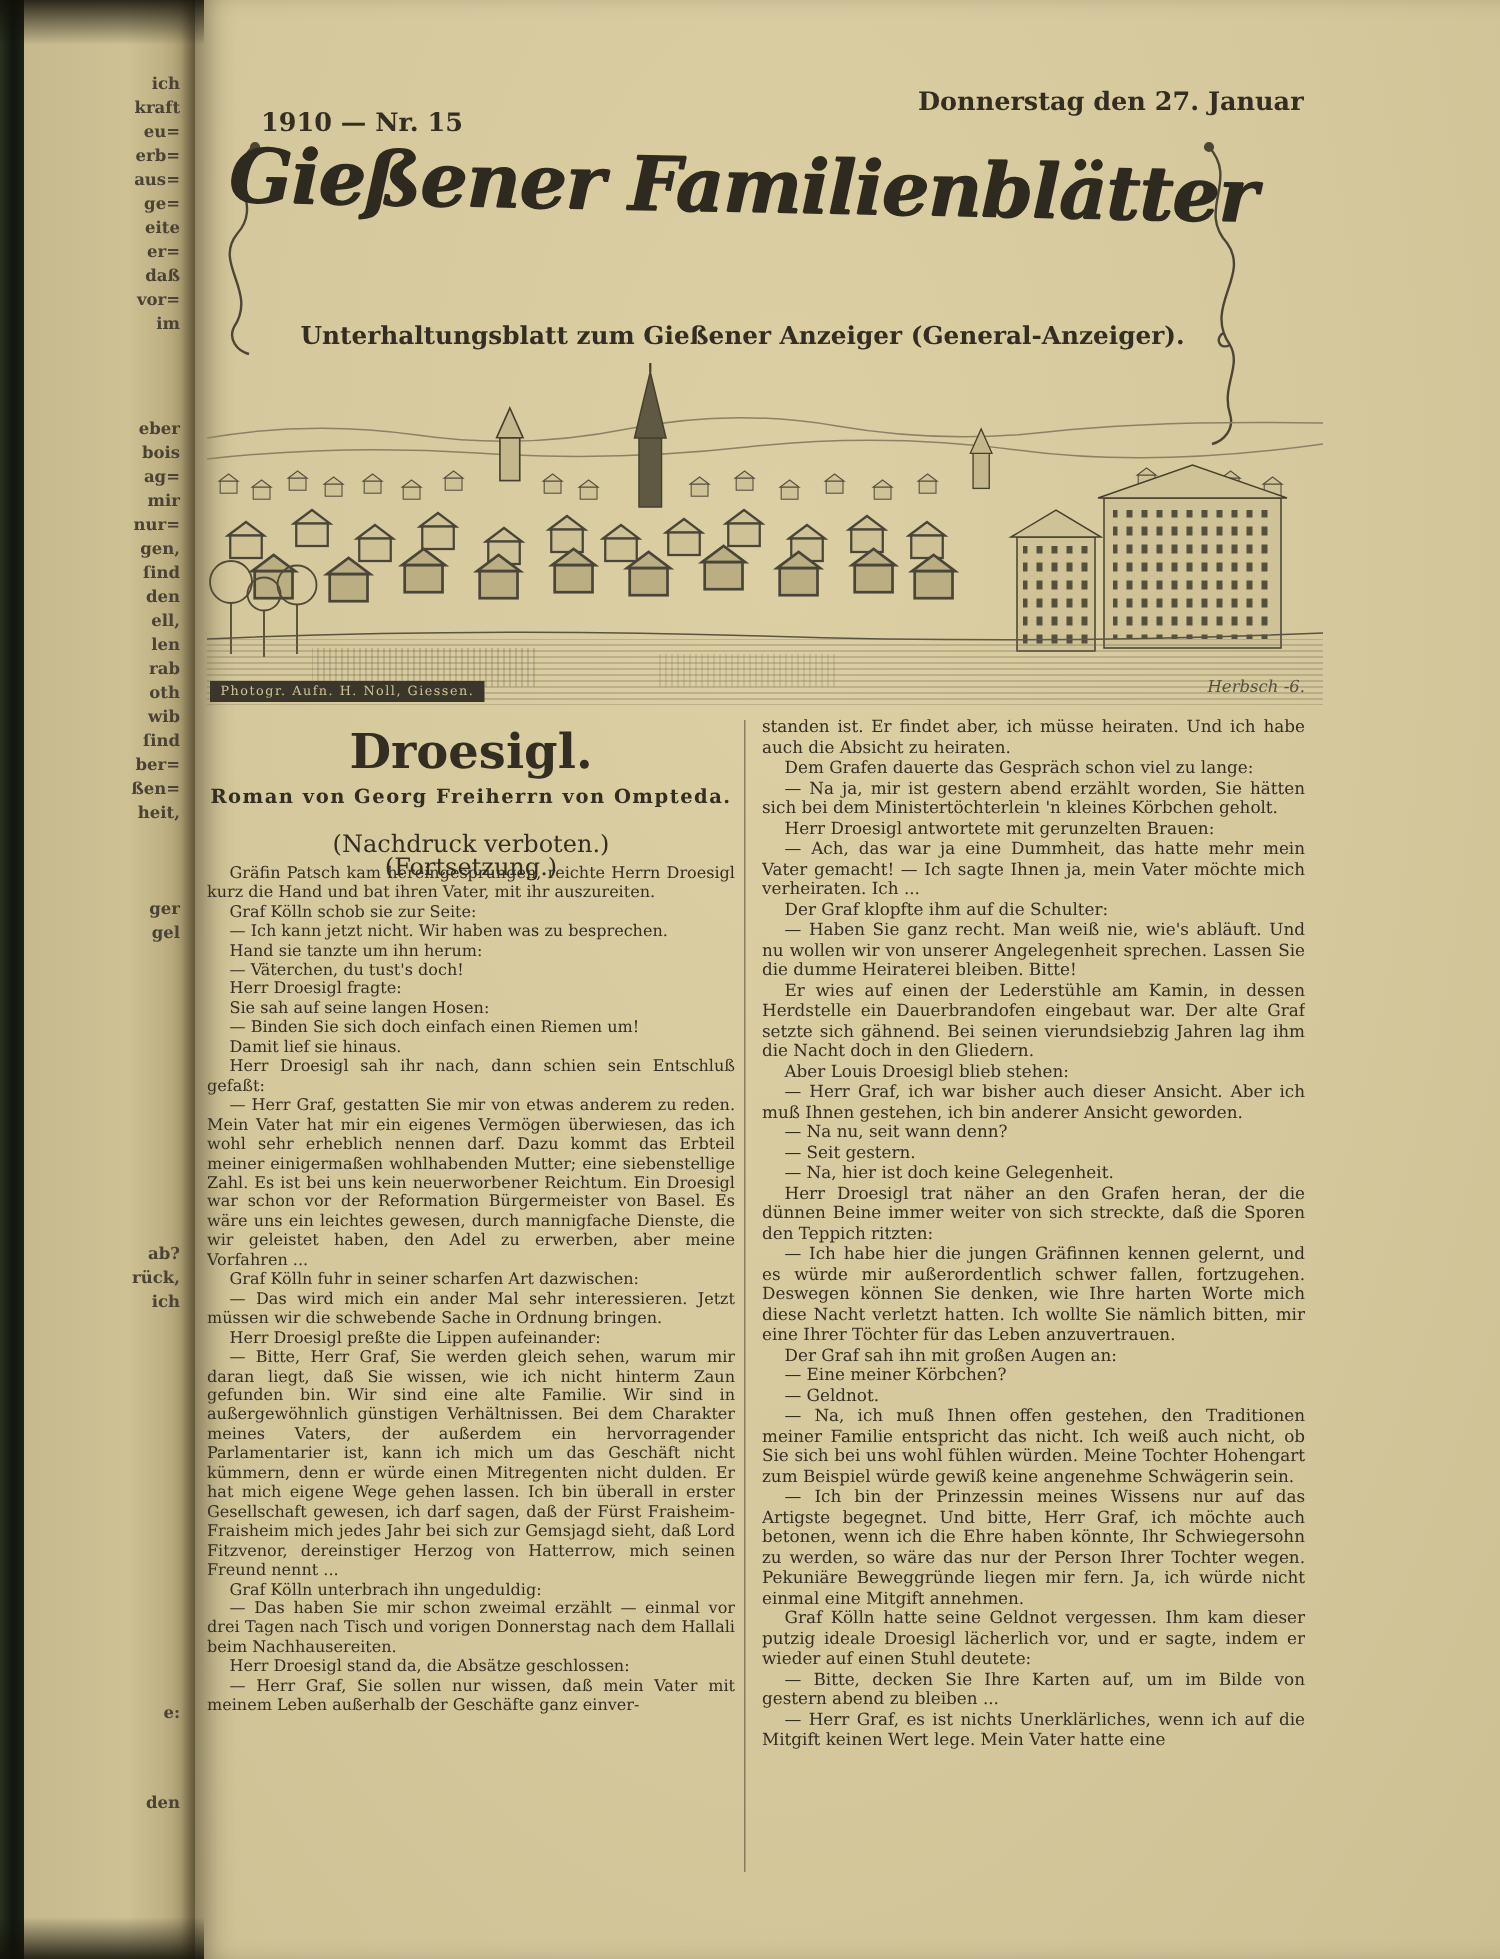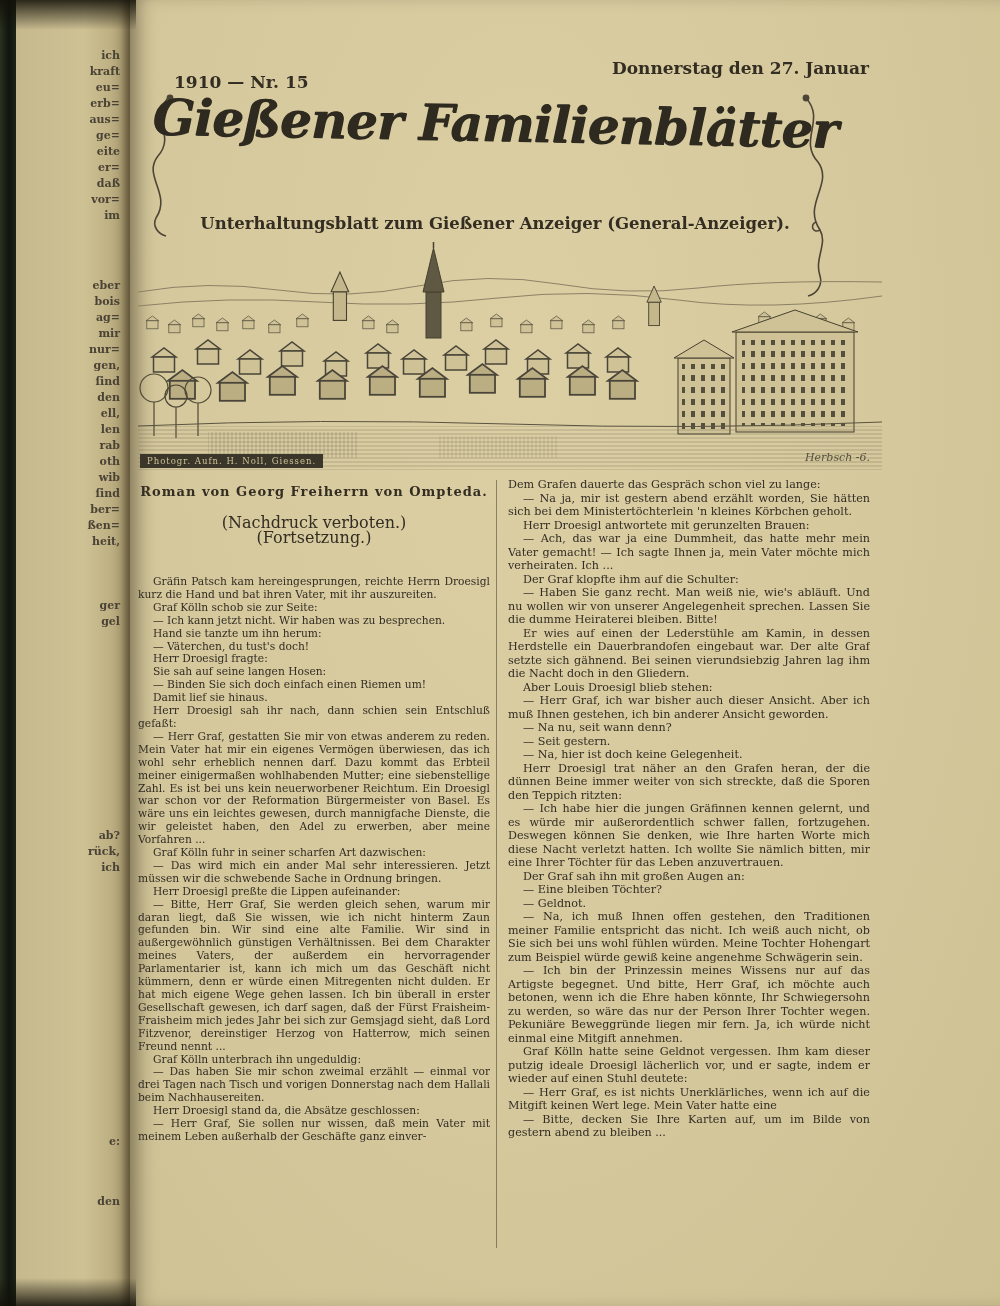--- a/index.html
+++ b/index.html
@@ -237,20 +237,21 @@
         <rect x="70" y="192" width="150" height="26" fill="url(#vv)" opacity="0.5"></rect>
         <rect x="300" y="196" width="120" height="22" fill="url(#vv)" opacity="0.35"></rect>
       </svg>
       <div class="eng-caption">Photogr. Aufn. H. Noll, Giessen.</div>
       <div class="eng-sign">Herbsch -6.</div>
     </div>
 
     <div class="col-divider"></div>
 
     <div class="article-head">
+      <div class="a-title">Droesigl.</div>
       <div class="a-byline">Roman von Georg Freiherrn von Ompteda.</div>
       <div class="a-note">(Nachdruck verboten.)</div>
       <div class="a-note">(Fortsetzung.)</div>
     </div>
 
     <div class="col col-left">
         <p class="para">Gräfin Patsch kam hereingesprungen, reichte Herrn Droesigl kurz die Hand und bat ihren Vater, mit ihr auszureiten.</p>
         <p class="para">Graf Kölln schob sie zur Seite:</p>
         <p class="para">— Ich kann jetzt nicht. Wir haben was zu besprechen.</p>
         <p class="para">Hand sie tanzte um ihn herum:</p>
@@ -265,40 +266,41 @@
         <p class="para">— Das wird mich ein ander Mal sehr interessieren. Jetzt müssen wir die schwebende Sache in Ordnung bringen.</p>
         <p class="para">Herr Droesigl preßte die Lippen aufeinander:</p>
         <p class="para">— Bitte, Herr Graf, Sie werden gleich sehen, warum mir daran liegt, daß Sie wissen, wie ich nicht hinterm Zaun gefunden bin. Wir sind eine alte Familie. Wir sind in außergewöhnlich günstigen Verhältnissen. Bei dem Charakter meines Vaters, der außerdem ein hervorragender Parlamentarier ist, kann ich mich um das Geschäft nicht kümmern, denn er würde einen Mitregenten nicht dulden. Er hat mich eigene Wege gehen lassen. Ich bin überall in erster Gesellschaft gewesen, ich darf sagen, daß der Fürst Fraisheim-Fraisheim mich jedes Jahr bei sich zur Gemsjagd sieht, daß Lord Fitzvenor, dereinstiger Herzog von Hatterrow, mich seinen Freund nennt ...</p>
         <p class="para">Graf Kölln unterbrach ihn ungeduldig:</p>
         <p class="para">— Das haben Sie mir schon zweimal erzählt — einmal vor drei Tagen nach Tisch und vorigen Donnerstag nach dem Hallali beim Nachhausereiten.</p>
         <p class="para">Herr Droesigl stand da, die Absätze geschlossen:</p>
         <p class="para">— Herr Graf, Sie sollen nur wissen, daß mein Vater mit meinem Leben außerhalb der Geschäfte ganz einver-</p>
       </div>
 
     <div class="col col-right">
+        <p class="para">standen ist. Er findet aber, ich müsse heiraten. Und ich habe auch die Absicht zu heiraten.</p>
         <p class="para">Dem Grafen dauerte das Gespräch schon viel zu lange:</p>
         <p class="para">— Na ja, mir ist gestern abend erzählt worden, Sie hätten sich bei dem Ministertöchterlein 'n kleines Körbchen geholt.</p>
         <p class="para">Herr Droesigl antwortete mit gerunzelten Brauen:</p>
         <p class="para">— Ach, das war ja eine Dummheit, das hatte mehr mein Vater gemacht! — Ich sagte Ihnen ja, mein Vater möchte mich verheiraten. Ich ...</p>
         <p class="para">Der Graf klopfte ihm auf die Schulter:</p>
         <p class="para">— Haben Sie ganz recht. Man weiß nie, wie's abläuft. Und nu wollen wir von unserer Angelegenheit sprechen. Lassen Sie die dumme Heiraterei bleiben. Bitte!</p>
         <p class="para">Er wies auf einen der Lederstühle am Kamin, in dessen Herdstelle ein Dauerbrandofen eingebaut war. Der alte Graf setzte sich gähnend. Bei seinen vierundsiebzig Jahren lag ihm die Nacht doch in den Gliedern.</p>
         <p class="para">Aber Louis Droesigl blieb stehen:</p>
         <p class="para">— Herr Graf, ich war bisher auch dieser Ansicht. Aber ich muß Ihnen gestehen, ich bin anderer Ansicht geworden.</p>
         <p class="para">— Na nu, seit wann denn?</p>
         <p class="para">— Seit gestern.</p>
         <p class="para">— Na, hier ist doch keine Gelegenheit.</p>
         <p class="para">Herr Droesigl trat näher an den Grafen heran, der die dünnen Beine immer weiter von sich streckte, daß die Sporen den Teppich ritzten:</p>
         <p class="para">— Ich habe hier die jungen Gräfinnen kennen gelernt, und es würde mir außerordentlich schwer fallen, fortzugehen. Deswegen können Sie denken, wie Ihre harten Worte mich diese Nacht verletzt hatten. Ich wollte Sie nämlich bitten, mir eine Ihrer Töchter für das Leben anzuvertrauen.</p>
         <p class="para">Der Graf sah ihn mit großen Augen an:</p>
-        <p class="para">— Eine bleiben Töchter?</p>
+        <p class="para">— Eine meiner Körbchen?</p>
         <p class="para">— Geldnot.</p>
         <p class="para">— Na, ich muß Ihnen offen gestehen, den Traditionen meiner Familie entspricht das nicht. Ich weiß auch nicht, ob Sie sich bei uns wohl fühlen würden. Meine Tochter Hohengart zum Beispiel würde gewiß keine angenehme Schwägerin sein.</p>
         <p class="para">— Ich bin der Prinzessin meines Wissens nur auf das Artigste begegnet. Und bitte, Herr Graf, ich möchte auch betonen, wenn ich die Ehre haben könnte, Ihr Schwiegersohn zu werden, so wäre das nur der Person Ihrer Tochter wegen. Pekuniäre Beweggründe liegen mir fern. Ja, ich würde nicht einmal eine Mitgift annehmen.</p>
         <p class="para">Graf Kölln hatte seine Geldnot vergessen. Ihm kam dieser putzig ideale Droesigl lächerlich vor, und er sagte, indem er wieder auf einen Stuhl deutete:</p>
+        <p class="para">— Bitte, decken Sie Ihre Karten auf, um im Bilde von gestern abend zu bleiben ...</p>
         <p class="para">— Herr Graf, es ist nichts Unerklärliches, wenn ich auf die Mitgift keinen Wert lege. Mein Vater hatte eine</p>
-        <p class="para">— Bitte, decken Sie Ihre Karten auf, um im Bilde von gestern abend zu bleiben ...</p>
       </div>
 
   </div>
 
   <div class="edge-shade"></div>
 </div>
 
 </body></html>

